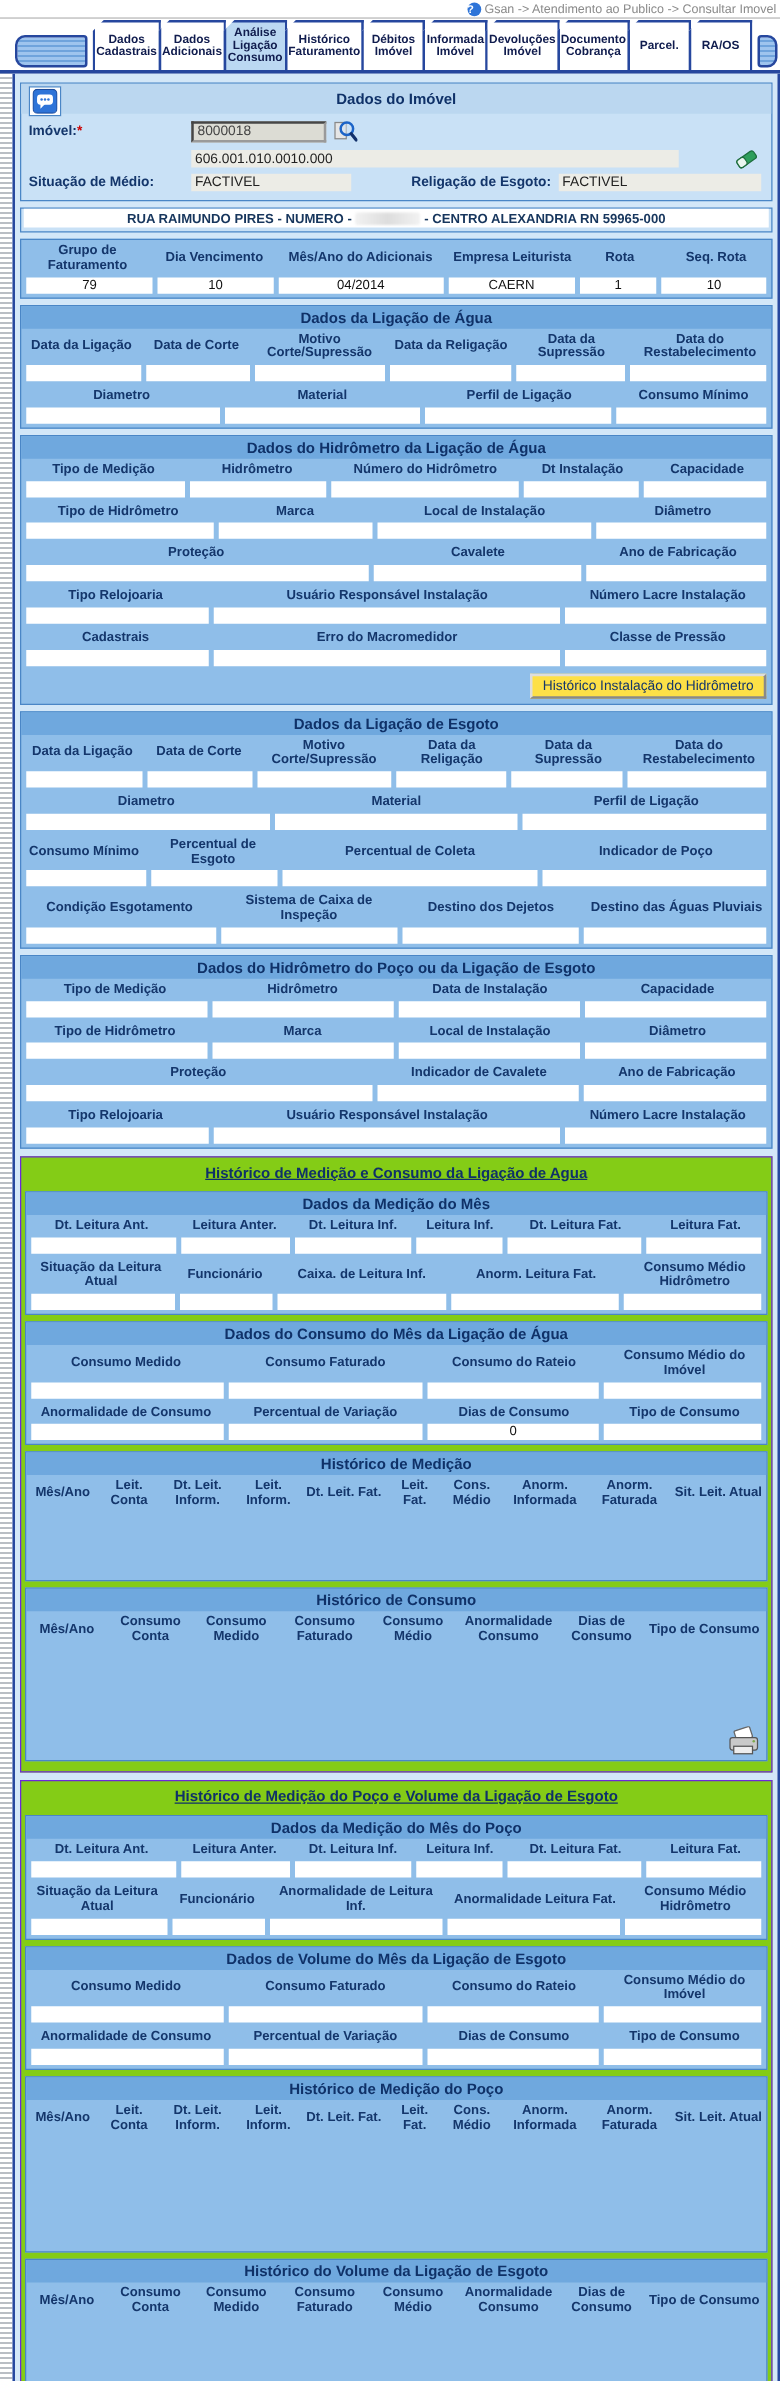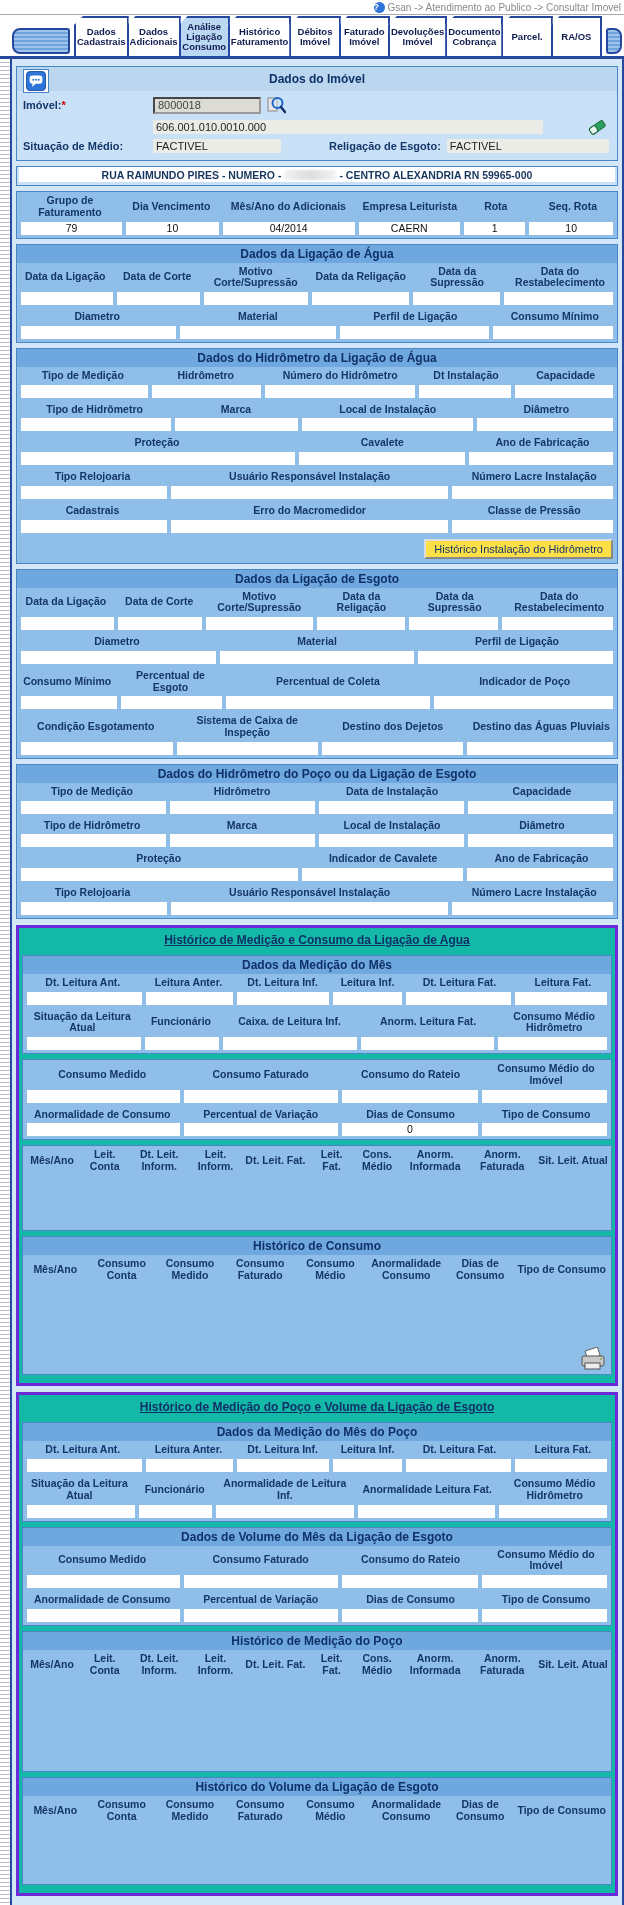--- a/index.html
+++ b/index.html
@@ -55,21 +55,21 @@
   .req { color:#CC0000; font-weight:bold; }
   .inp-dis { background:#DCDCD4; border:2px inset #9a9a9a; height:17px; width:108px;
     font-size:11px; color:#444; padding:1px 3px; font-family:"Liberation Sans",sans-serif;}
   .strip { background:#ECECE6; height:14px; font-size:11px; color:#222; padding:0 3px;
     display:flex; align-items:center; }
   .addr-row { background:#fff; margin:0 2px 3px 2px; height:15px; display:flex;
     align-items:center; justify-content:center; color:#17365D; font-weight:bold; font-size:10.5px;}
   .blurgap { display:inline-block; width:52px; height:10px; margin:0 3px;
     background:linear-gradient(90deg,#f2f2f2,#ddd,#f2f2f2); border-radius:2px; filter:blur(1px);}
   
-  .group { border:3px solid #6d28d9; background:#14b8a6; margin:6px 1px; padding:1px 2px 3px 2px;}
+  .group { border:1px solid #6d28d9; background:#84cc16; margin:6px 1px; padding:1px 2px 3px 2px;}
   .group-heading { text-align:center; font-weight:bold; text-decoration:underline;
     color:#0F3168; font-size:12px; padding:4px 0 3px 0; }
   .tbl-body { position:relative; }
   .printer-corner { position:absolute; right:5px; bottom:3px; cursor:pointer; }
   .btn-hist { display:block; margin:3px 4px 4px auto; background:#fde047;
     border:2px outset #ddd; color:#14366B; font-size:11px; padding:2px 8px; cursor:pointer;
     font-family:"Liberation Sans",sans-serif;}
   .ic { display:inline-block; vertical-align:middle; }
 </style>
 </head>
@@ -80,21 +80,21 @@
   <span class="crumb">Gsan -&gt; Atendimento ao Publico -&gt; Consultar Imovel</span>
 </div>
 
 <div class="tabrow">
   <div class="tabstub"></div>
   <div class="tab">Dados Cadastrais</div>
   <div class="tab">Dados Adicionais</div>
   <div class="tab active">Análise Ligação Consumo</div>
   <div class="tab">Histórico Faturamento</div>
   <div class="tab">Débitos Imóvel</div>
-  <div class="tab">Faturado Imóvel</div>
+  <div class="tab">Informada Imóvel</div>
   <div class="tab">Devoluções Imóvel</div>
   <div class="tab">Documento Cobrança</div>
   <div class="tab">Parcel.</div>
   <div class="tab">RA/OS</div>
   <div class="tabstub right"></div>
 </div>
 
 <div class="shell">
   <div class="notchedge"></div>
   <div class="content">
@@ -399,20 +399,21 @@
         <div class="vrow">
           <div class="vcell" style="flex:1.15"></div>
           <div class="vcell" style="flex:0.75"></div>
           <div class="vcell" style="flex:1.35"></div>
           <div class="vcell" style="flex:1.35"></div>
           <div class="vcell" style="flex:1.1"></div>
         </div>
       </div>
 
       <div class="sec">
+        <div class="sec-title">Dados do Consumo do Mês da Ligação de Água</div>
         <div class="hrow">
           <div class="hcell" style="flex:1.35">Consumo Medido</div>
           <div class="hcell" style="flex:1.35">Consumo Faturado</div>
           <div class="hcell" style="flex:1.2">Consumo do Rateio</div>
           <div class="hcell" style="flex:1.1">Consumo Médio do Imóvel</div>
         </div>
         <div class="vrow">
           <div class="vcell" style="flex:1.35"></div>
           <div class="vcell" style="flex:1.35"></div>
           <div class="vcell" style="flex:1.2"></div>
@@ -426,20 +427,21 @@
         </div>
         <div class="vrow">
           <div class="vcell" style="flex:1.35"></div>
           <div class="vcell" style="flex:1.35"></div>
           <div class="vcell" style="flex:1.2">0</div>
           <div class="vcell" style="flex:1.1"></div>
         </div>
       </div>
 
       <div class="sec">
+        <div class="sec-title">Histórico de Medição</div>
         <div class="hrow">
           <div class="hcell" style="flex:0.75">Mês/Ano</div>
           <div class="hcell" style="flex:0.6">Leit. Conta</div>
           <div class="hcell" style="flex:0.8">Dt. Leit. Inform.</div>
           <div class="hcell" style="flex:0.65">Leit. Inform.</div>
           <div class="hcell" style="flex:0.9">Dt. Leit. Fat.</div>
           <div class="hcell" style="flex:0.55">Leit. Fat.</div>
           <div class="hcell" style="flex:0.6">Cons. Médio</div>
           <div class="hcell" style="flex:0.9">Anorm. Informada</div>
           <div class="hcell" style="flex:0.85">Anorm. Faturada</div>

